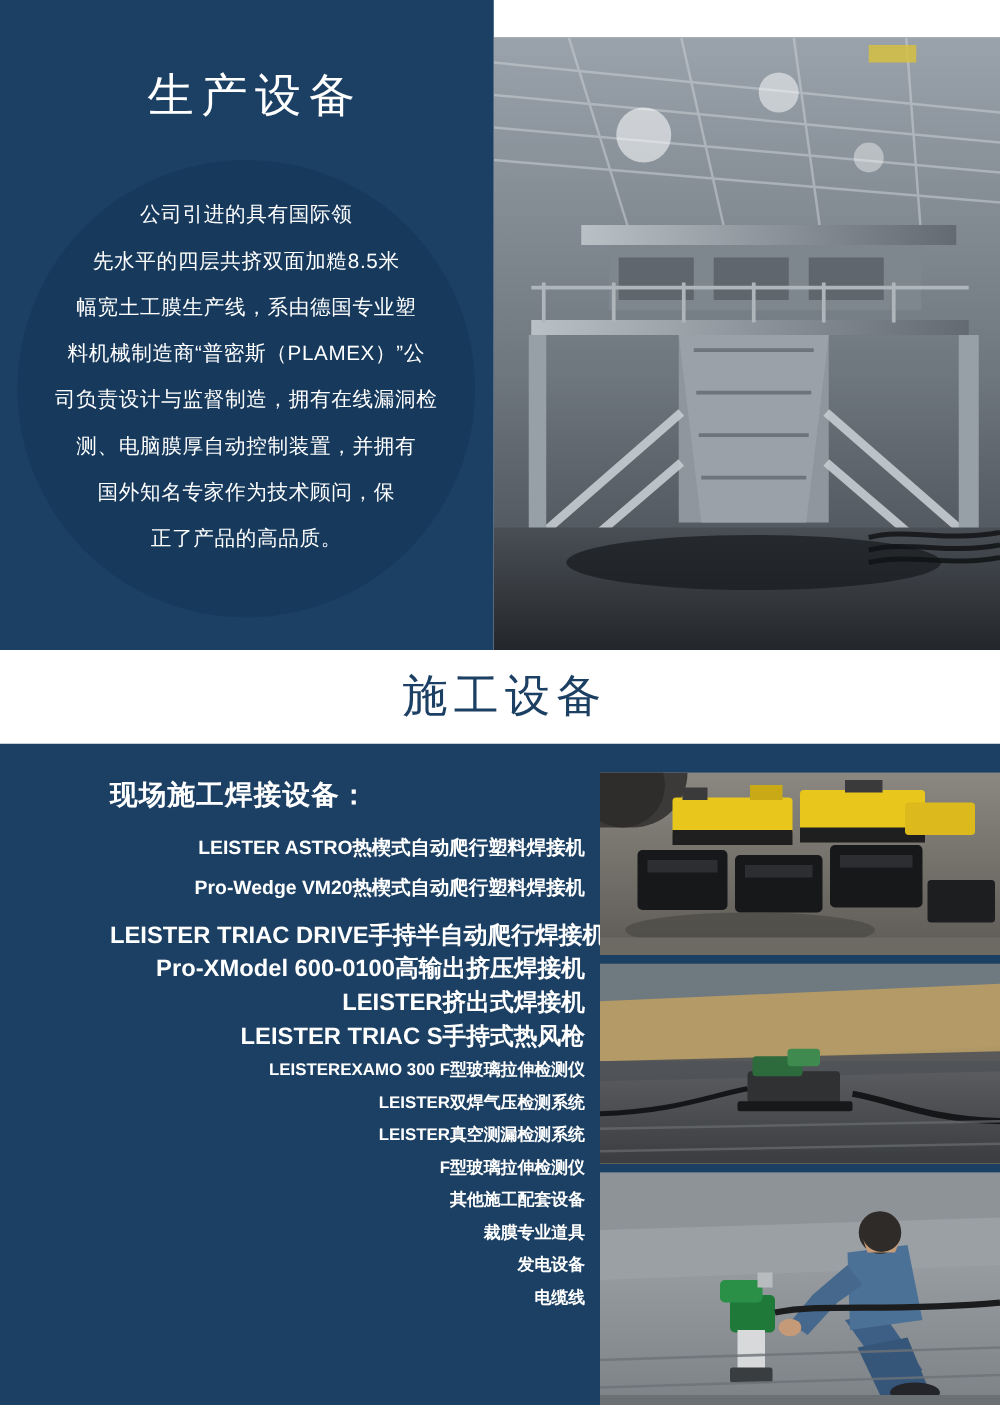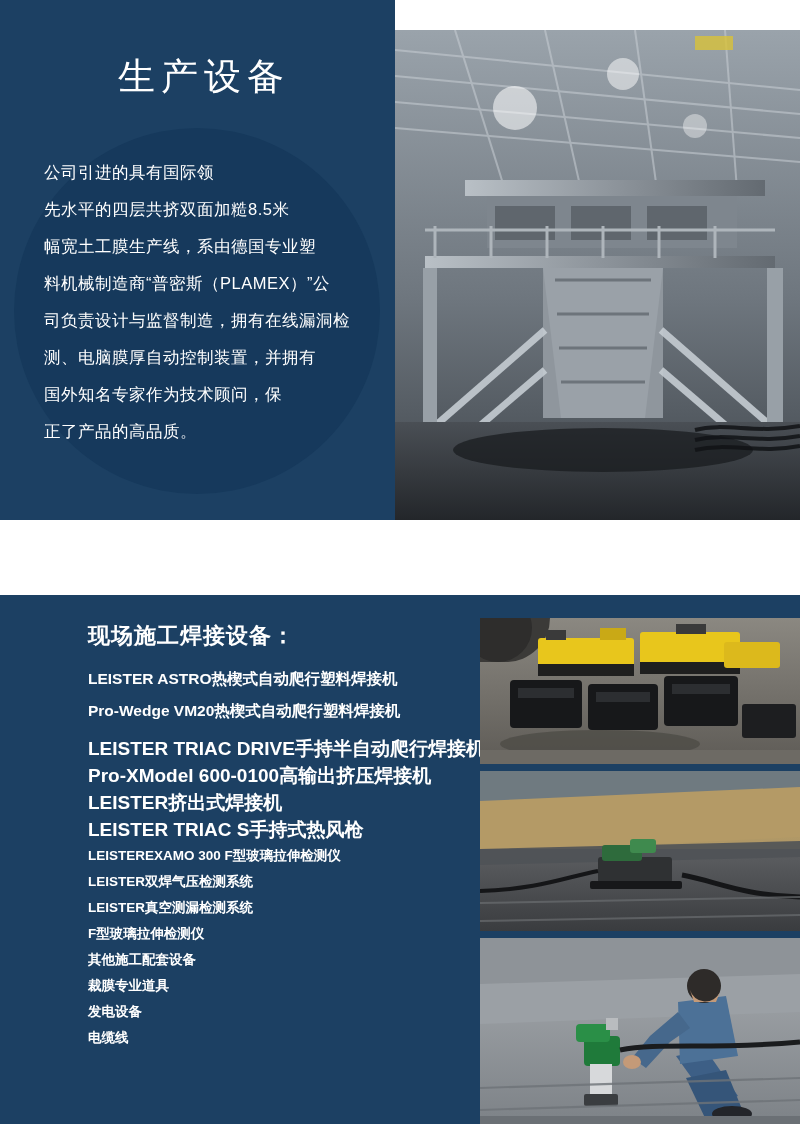--- a/index.html
+++ b/index.html
@@ -47,21 +47,21 @@
     top: 128px;
     width: 366px;
     height: 366px;
     border-radius: 50%;
     background: #16395c;
     box-sizing: border-box;
     padding: 26px 30px;
     color: #ffffff;
     font-size: 16.5px;
     line-height: 37px;
-    text-align: left;
+    text-align: center;
     letter-spacing: 0.5px;
   }
   .circle-text p {
     margin: 0;
   }
 
   
   .top-photo {
     position: absolute;
     left: 395px;
@@ -109,20 +109,21 @@
     left: 88px;
     top: 68px;
     width: 380px;
     margin: 0;
     padding: 0;
     list-style: none;
   }
   .equip-list li {
     color: #ffffff;
     white-space: nowrap;
+    text-align: right;
   }
   .equip-list li.big {
     font-size: 15.5px;
     font-weight: bold;
     line-height: 32px;
   }
   .equip-list li.mid {
     font-size: 19px;
     font-weight: bold;
     line-height: 27px;
@@ -250,20 +251,21 @@
       <g stroke="#111316" stroke-width="4" fill="none" opacity="0.85">
         <path d="M300 400 C 330 392, 360 404, 405 396"></path>
         <path d="M300 410 C 332 402, 362 414, 405 406"></path>
         <path d="M300 420 C 334 412, 364 424, 405 416"></path>
       </g>
 
       <rect x="300" y="6" width="38" height="14" fill="#d8c23a" opacity="0.8"></rect>
     </svg>
   </div>
 
+  <div class="sub-title">施工设备</div>
 </div>
 
 <div class="bottom-section">
 
   <div class="equip-heading">现场施工焊接设备：</div>
 
   <ul class="equip-list">
     <li class="big">LEISTER ASTRO热楔式自动爬行塑料焊接机</li>
     <li class="big">Pro-Wedge VM20热楔式自动爬行塑料焊接机</li>
     <li class="spacer-gap"></li>

